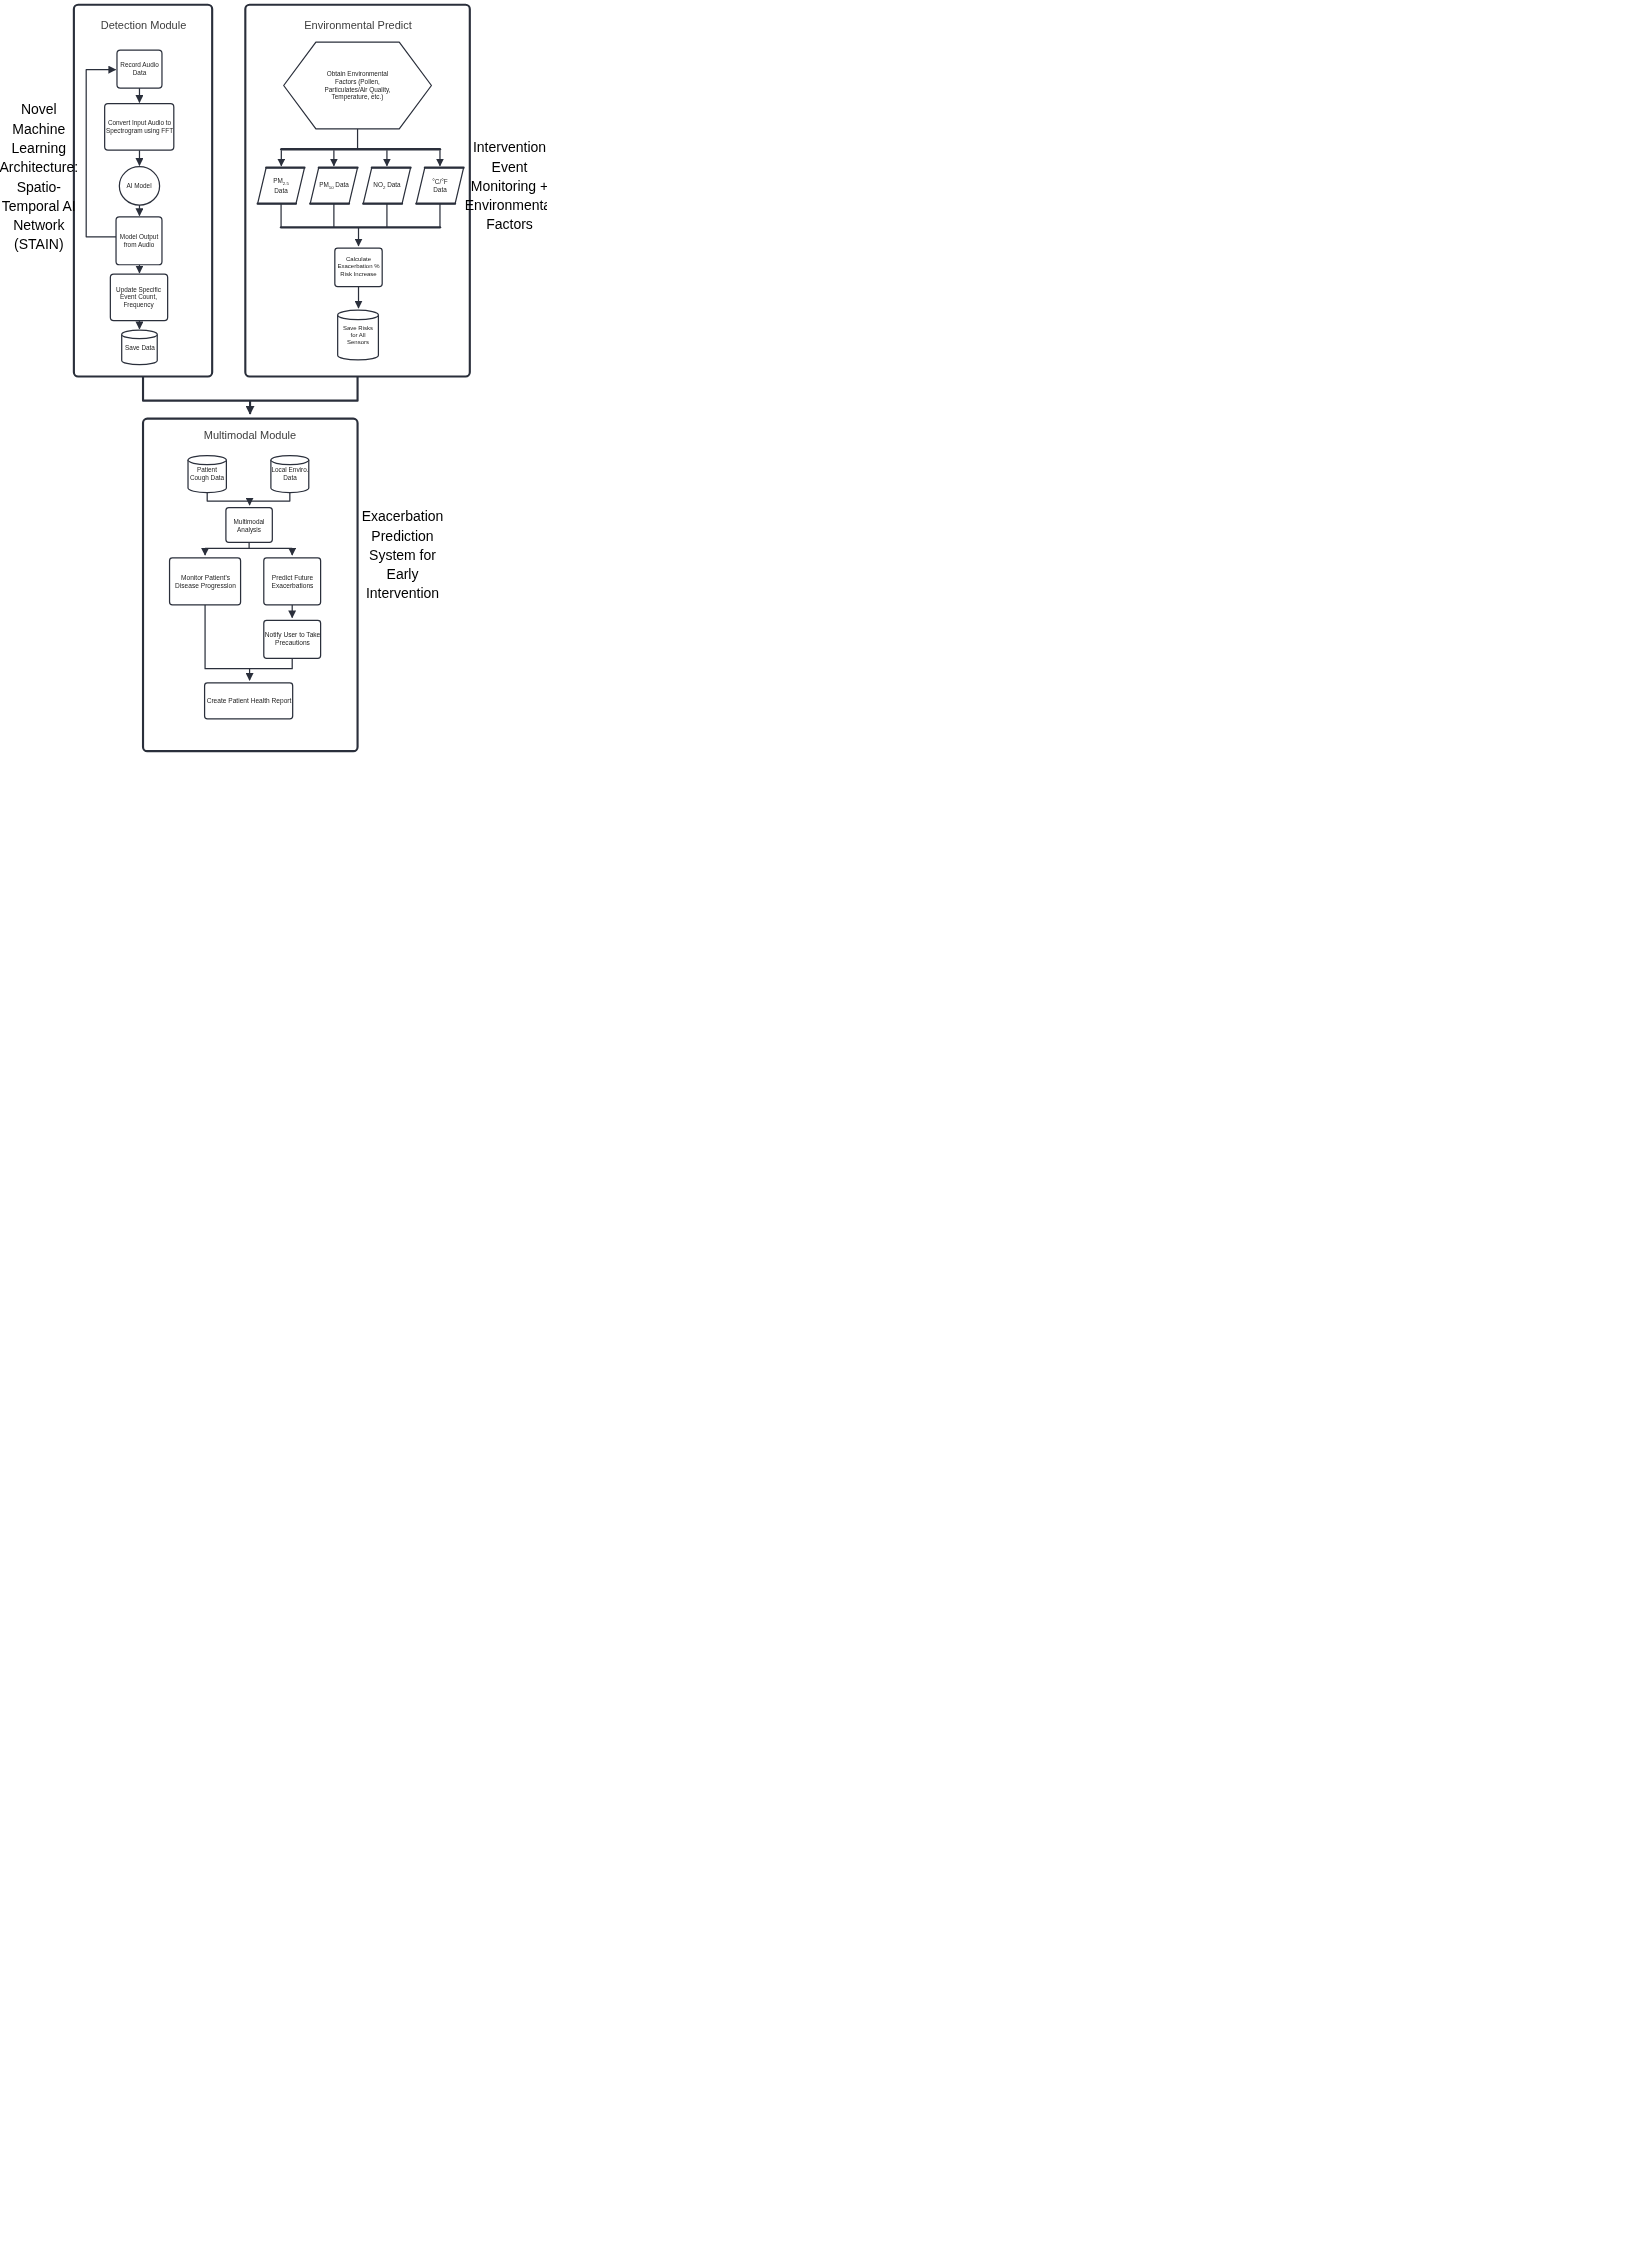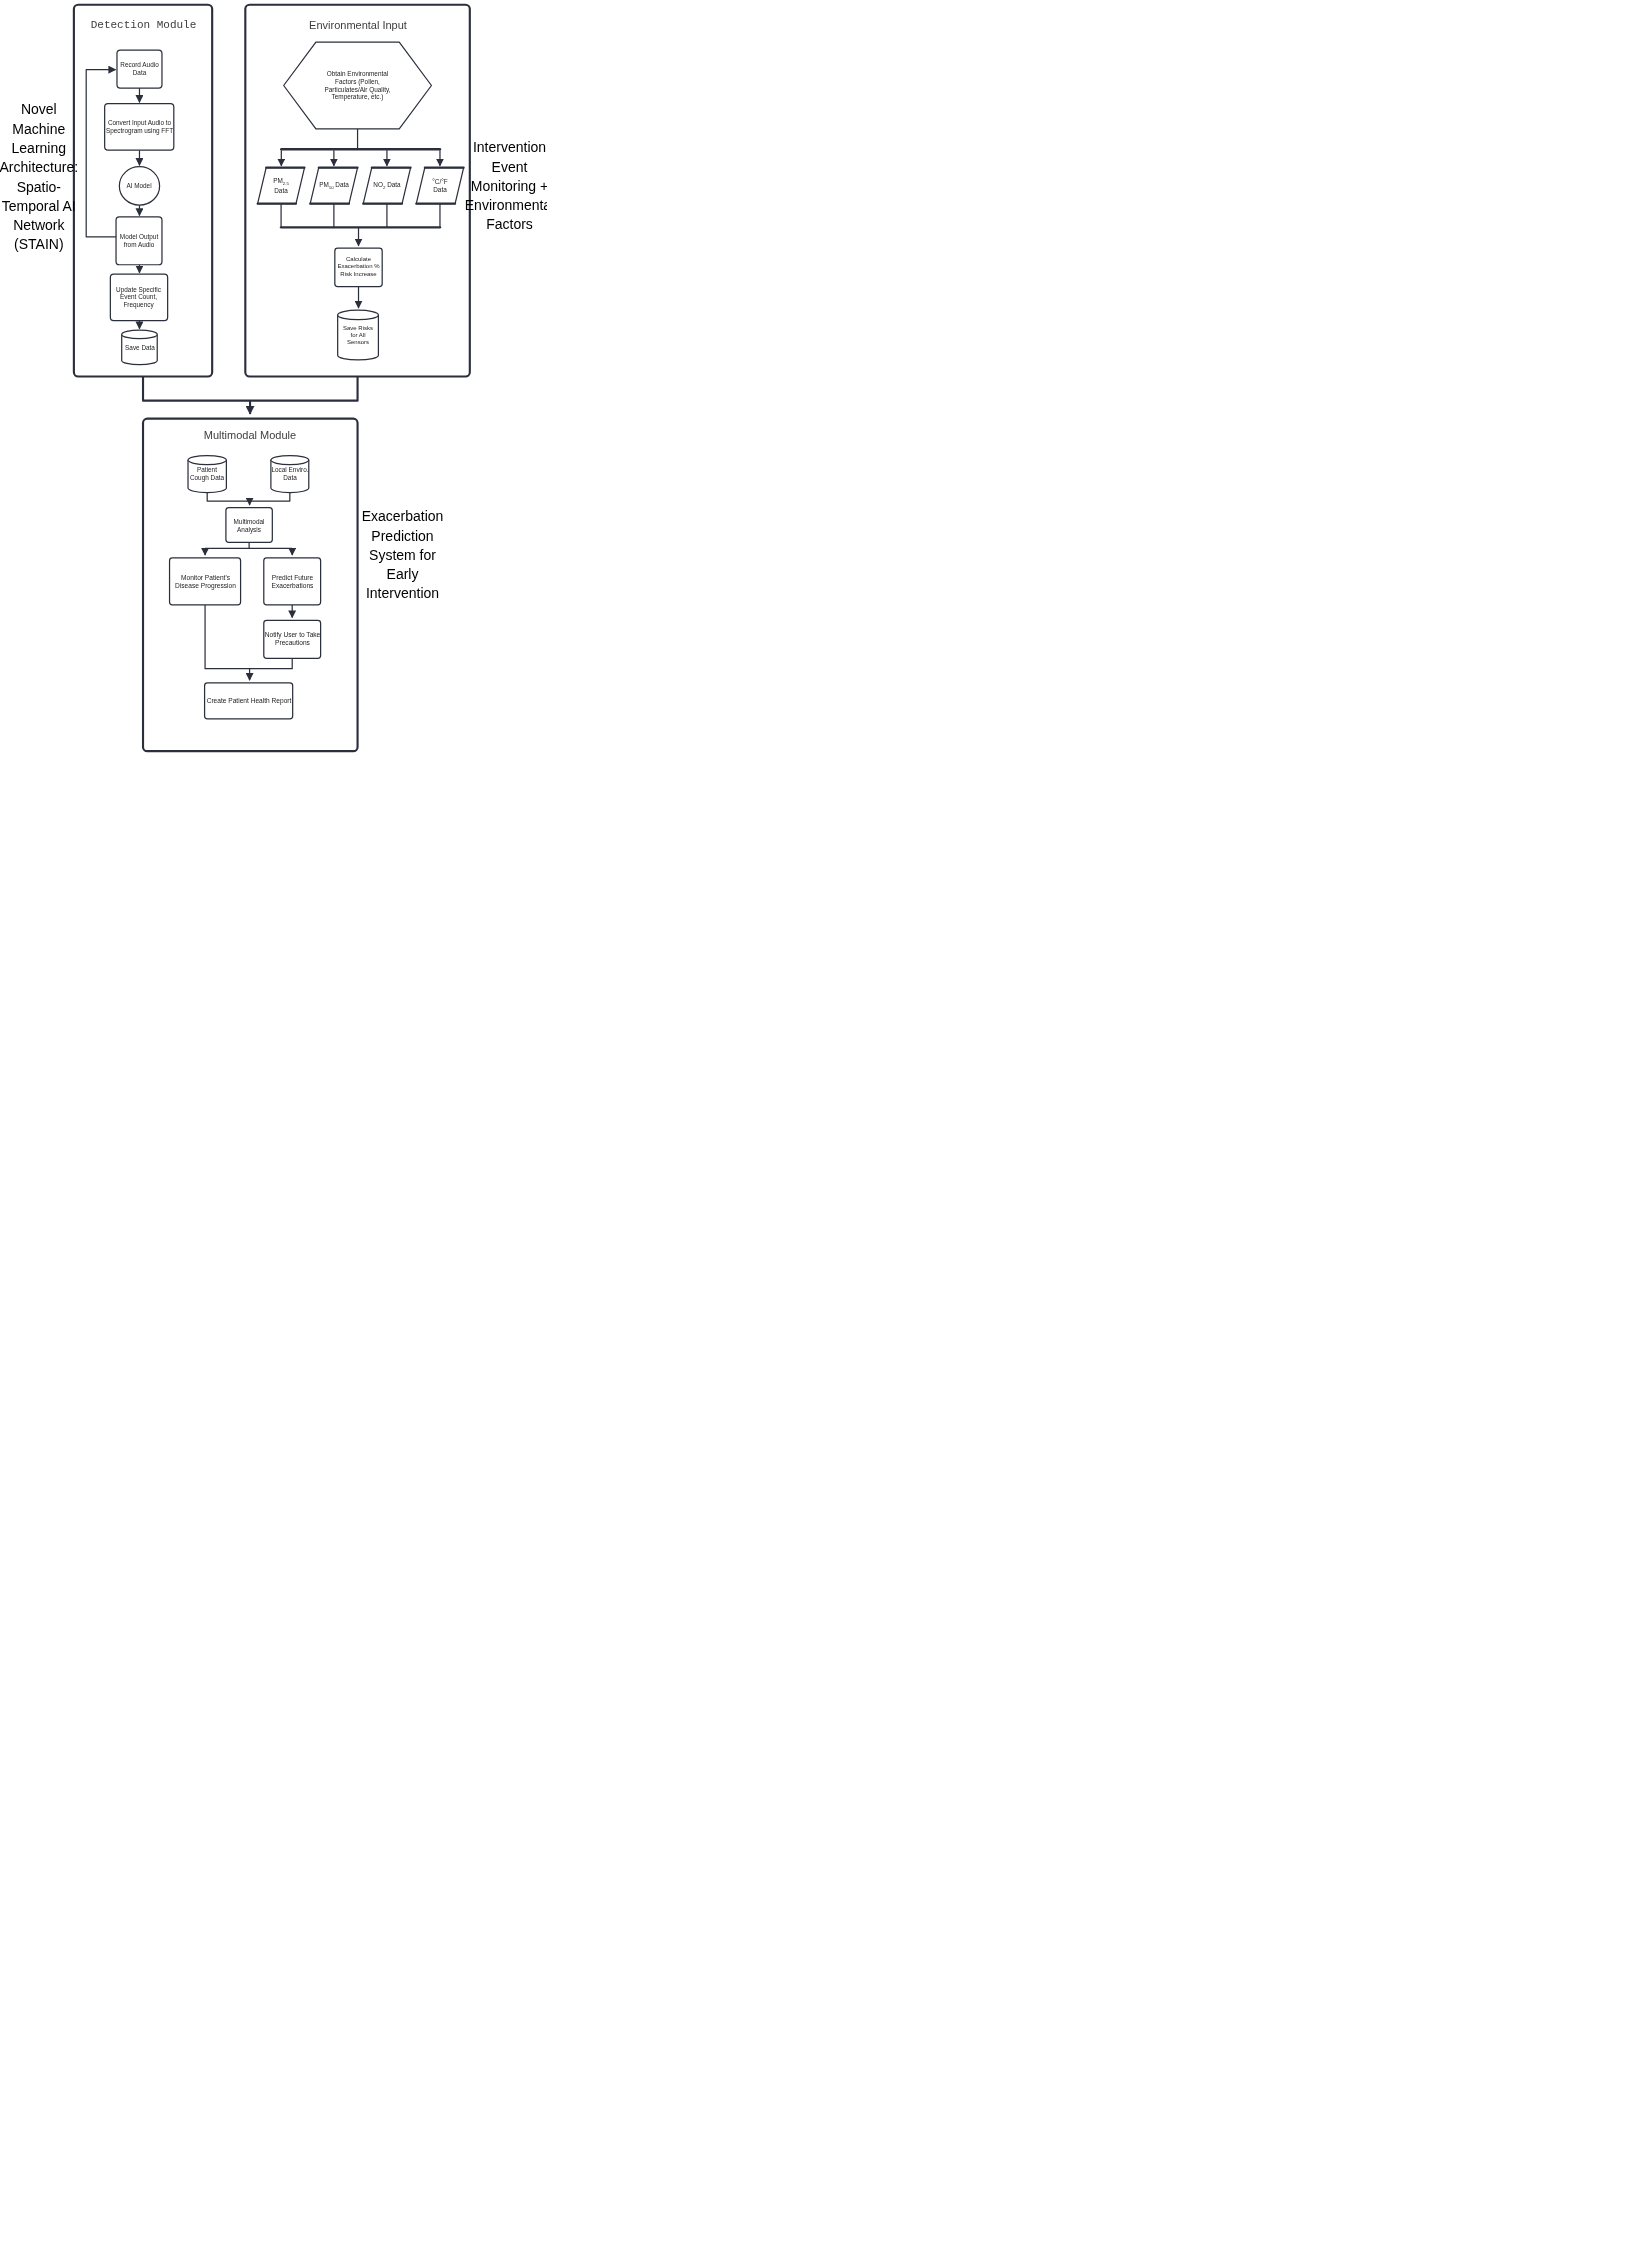--- a/index.html
+++ b/index.html
@@ -126,22 +126,22 @@
     <path class="shape" d="M572 971.5 L572 1030.5 A40 9.5 0 0 0 652 1030.5 L652 971.5"></path>
     <ellipse class="shape" cx="612" cy="971.5" rx="40" ry="9.5"></ellipse>
 
     <rect class="shape" x="477" y="1072" width="98" height="73" rx="6"></rect>
     <rect class="shape" x="358" y="1178" width="150" height="99" rx="6"></rect>
     <rect class="shape" x="557" y="1178" width="120" height="99" rx="6"></rect>
     <rect class="shape" x="557" y="1310" width="120" height="80" rx="6"></rect>
     <rect class="shape" x="432" y="1442" width="186" height="76" rx="6"></rect>
   </svg>
 
-  <div class="title" style="left:79px;top:14px;width:129px;height:21px;font-family:Liberation Mono, monospace;">Detection Module</div>
-  <div class="title" style="left:255px;top:14px;width:206px;height:21px;">Environmental Input</div>
+  <div class="title" style="left:79px;top:14px;width:129px;height:21px;">Detection Module</div>
+  <div class="title" style="left:255px;top:14px;width:206px;height:21px;">Environmental Predict</div>
   <div class="title" style="left:152px;top:424px;width:196px;height:21px;">Multimodal Module</div>
 
   <div class="side-label" style="left:3.8px;top:137px;width:70px;height:81px;">Novel Machine Learning Architecture: Spatio-Temporal AI Network (STAIN)</div>
   <div class="side-label" style="left:474px;top:151px;width:71px;height:71px;">Intervention Event Monitoring + Environmental Factors</div>
   <div class="side-label" style="left:360px;top:528px;width:85px;height:55px;">Exacerbation Prediction System for Early Intervention</div>
 
   <div class="label" style="left:117px;top:50px;width:45px;height:38px;">Record Audio Data</div>
   <div class="label" style="left:105px;top:104px;width:69px;height:46px;">Convert Input Audio to Spectrogram using FFT</div>
   <div class="label" style="left:119px;top:167px;width:40px;height:38px;">AI Model</div>
   <div class="label" style="left:116px;top:217px;width:46px;height:48px;">Model Output from Audio</div>

